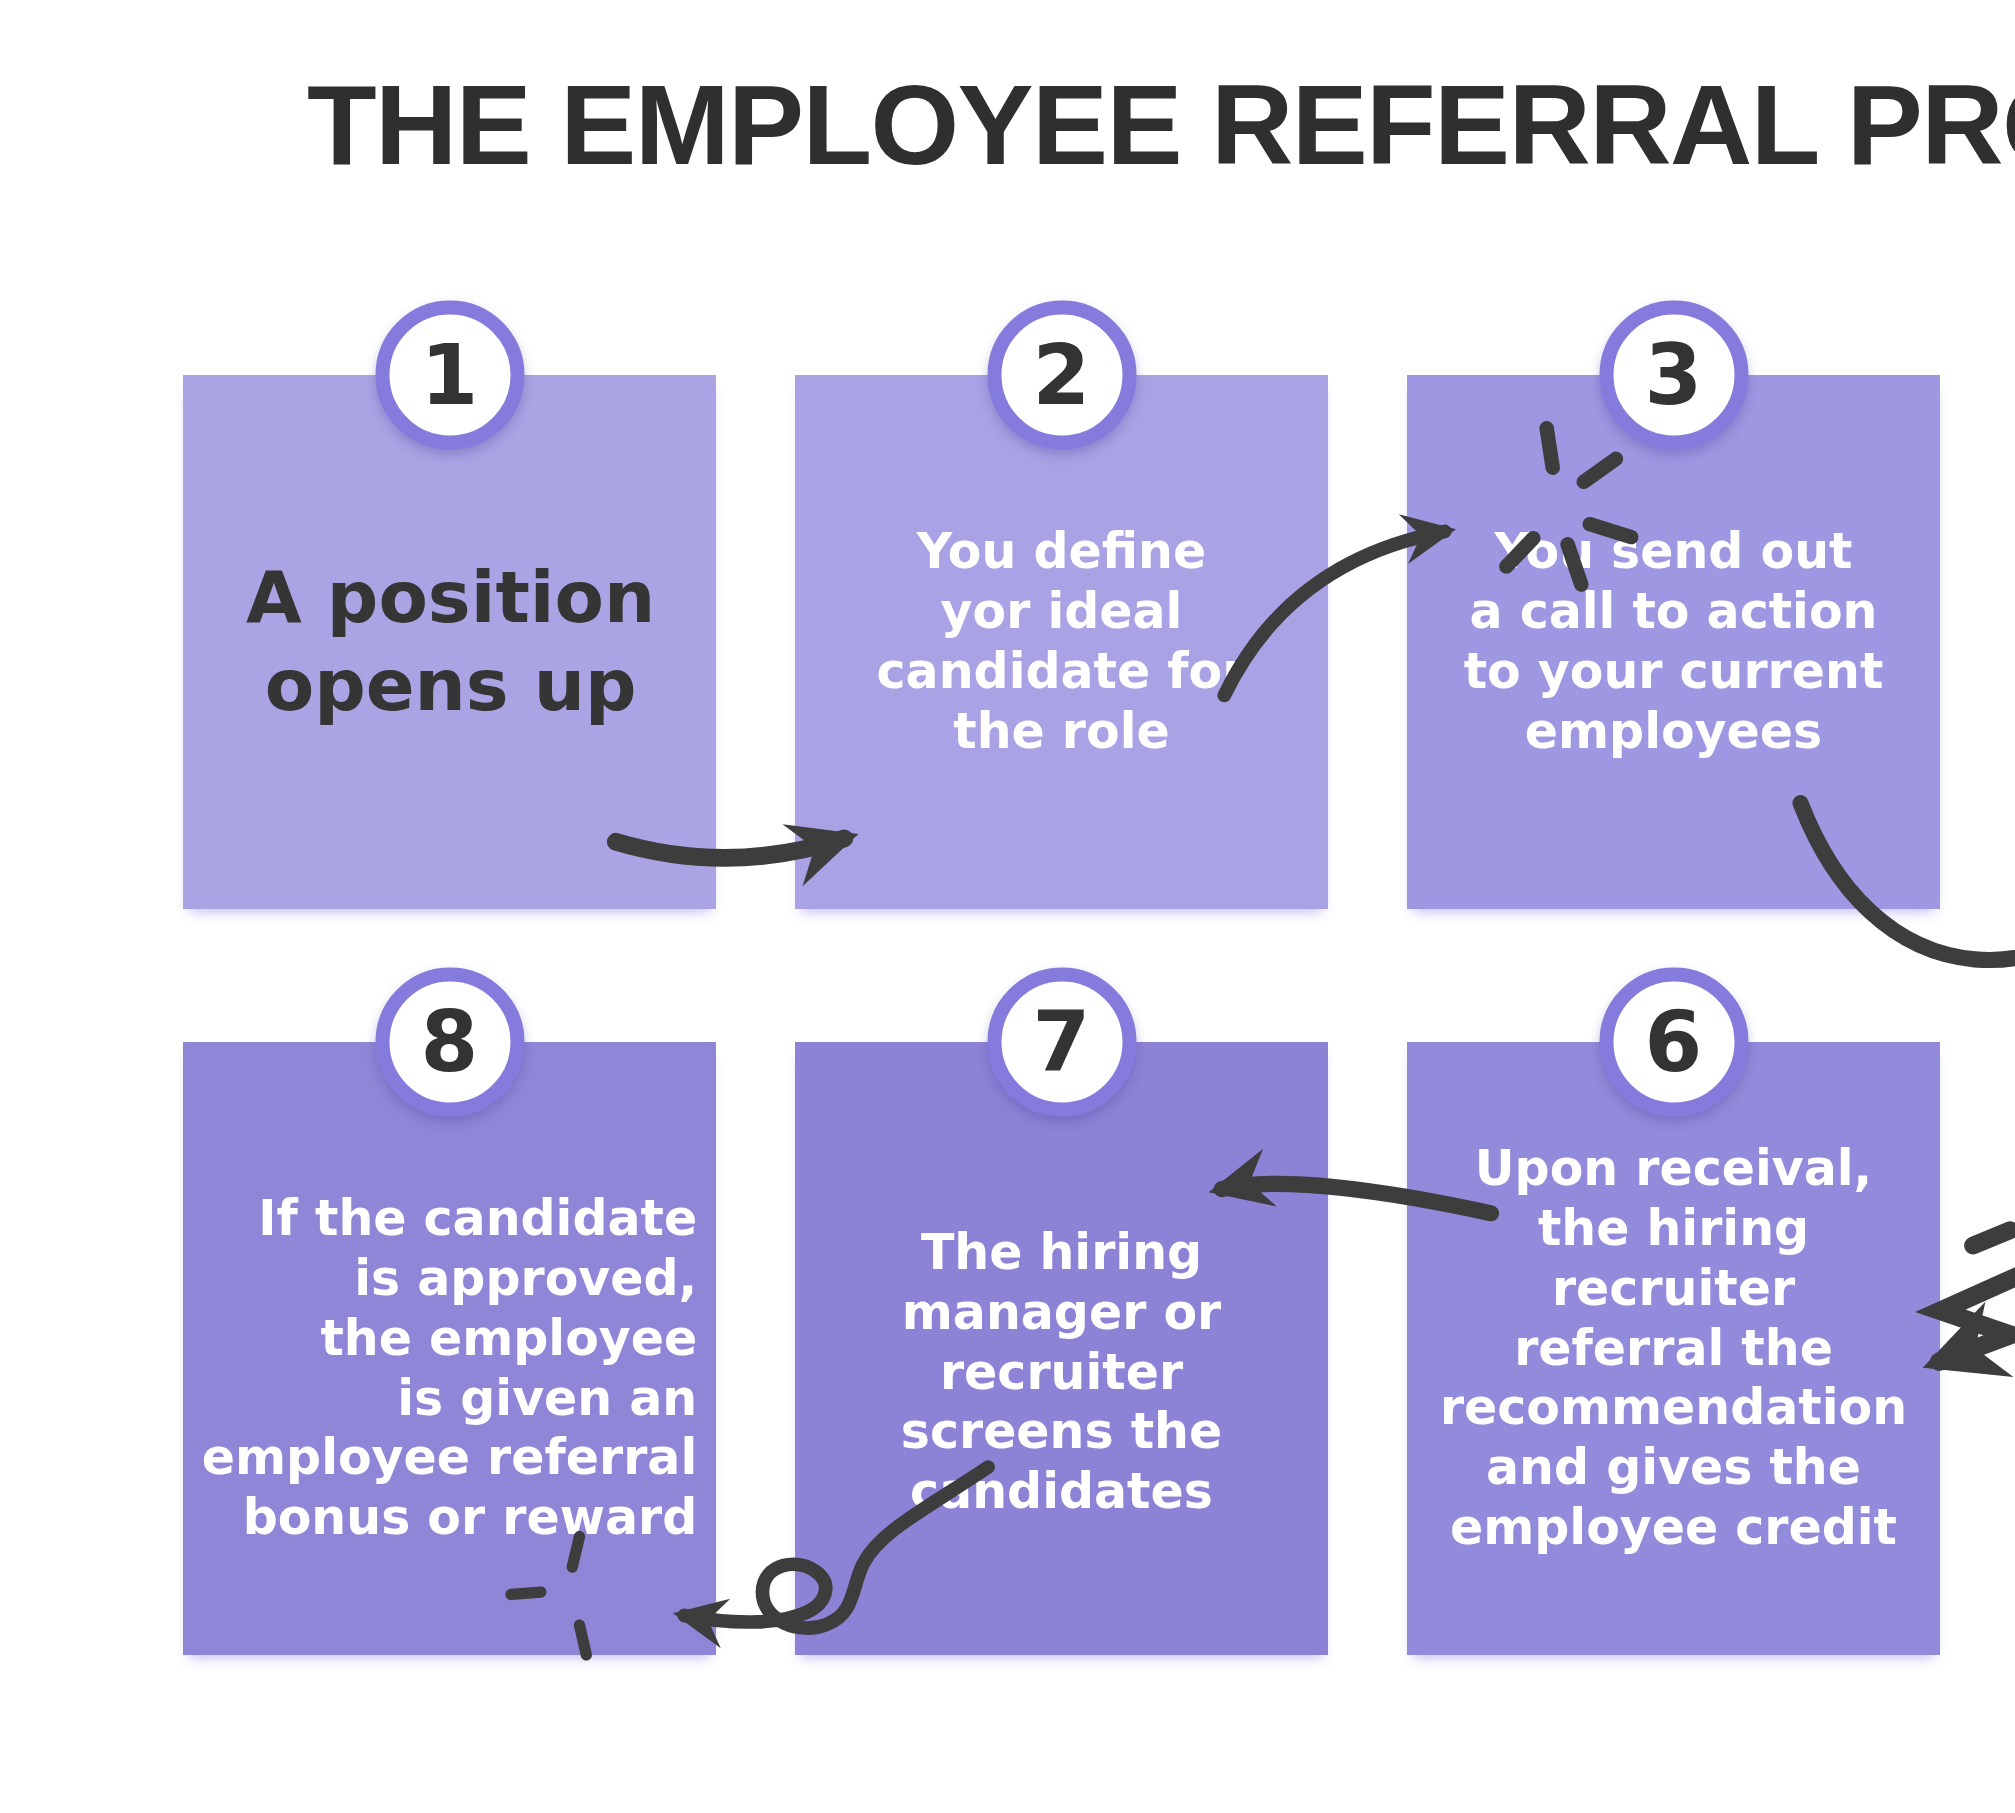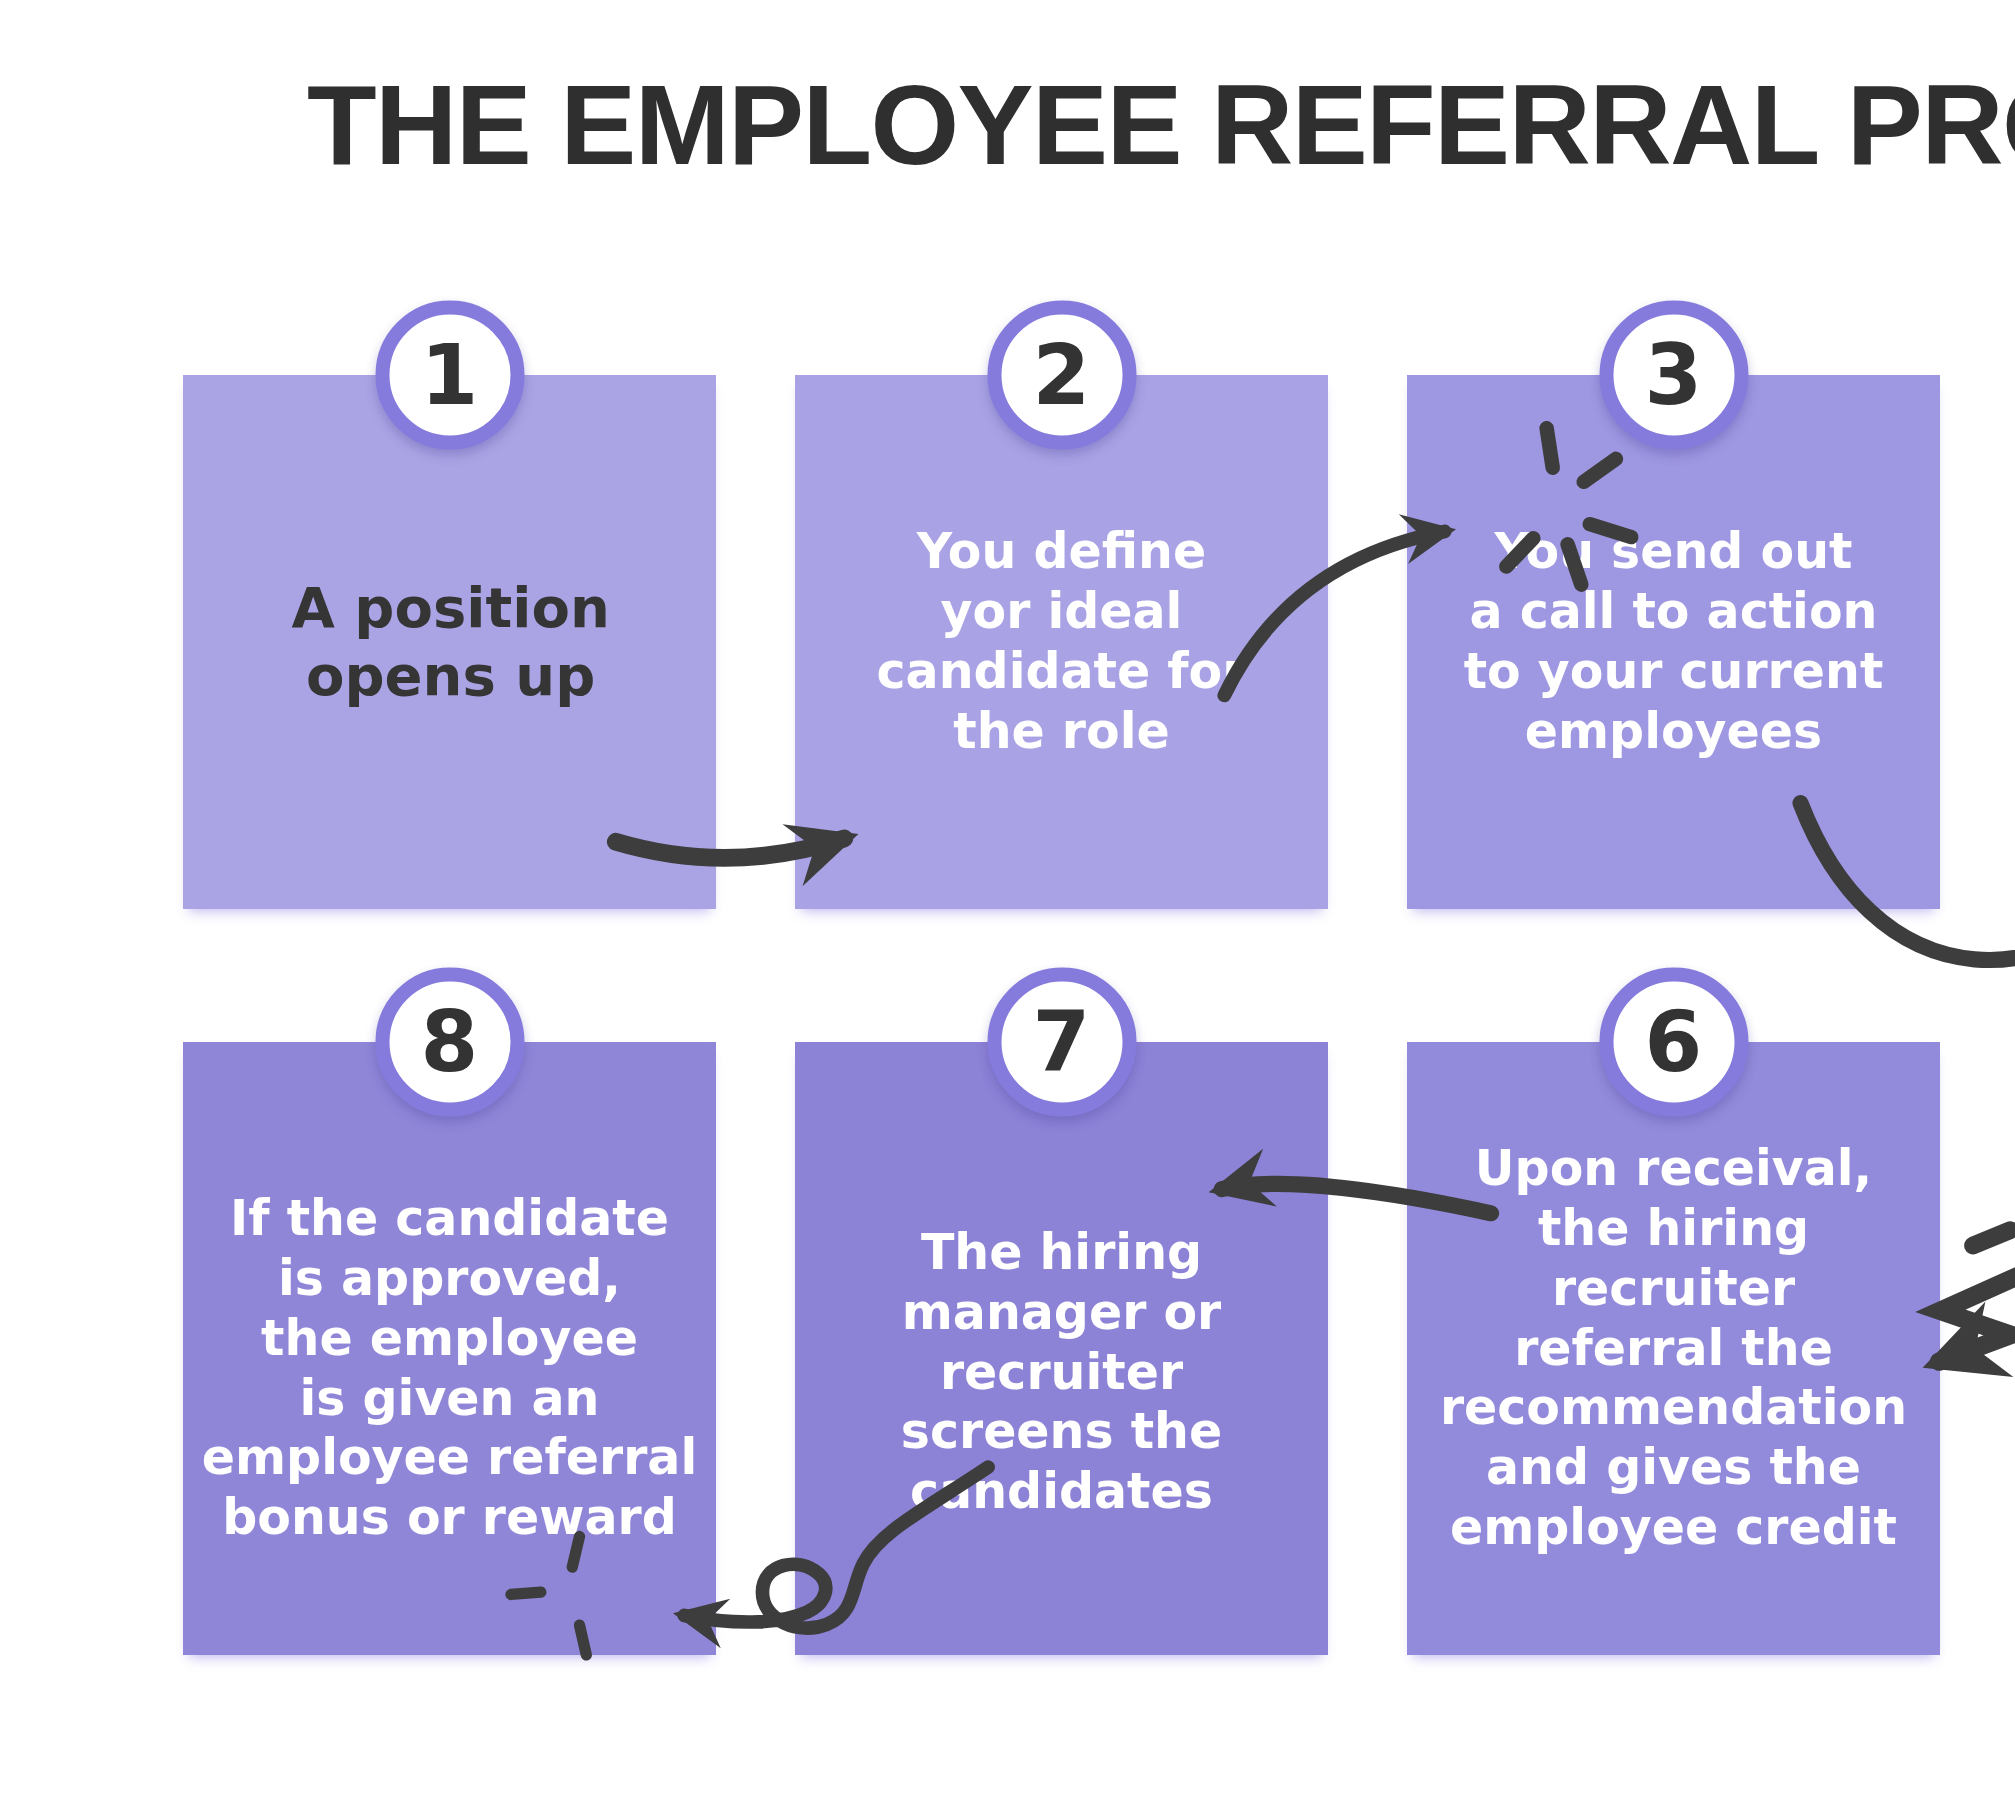--- a/index.html
+++ b/index.html
@@ -52,26 +52,26 @@
     text-align:center;
     white-space:pre-line;
     font-weight:bold;
     font-size:49px;
     line-height:1.22;
     color:var(--step_text,#fff);
     padding:0 13.7px;
     box-sizing:border-box;
   }
   .c1.r1 .label{
-    font-size:56px;
+    font-size:72px;
     color:var(--step1_text,#353535);
     padding-left:16px;
   }
   .pad7 .label{padding-top:48px;}
-  .pad8 .label{padding-top:40px;}
+  .pad8 .label{padding-top:40px;text-align:right;}
   .arrows{
     position:absolute;inset:0;
     pointer-events:none;
   }
   .arrows path, .arrows line{
     fill:none;
     stroke:var(--arrow,#3d3d3d);
     stroke-linecap:round;
   }
   .arrows marker path{

